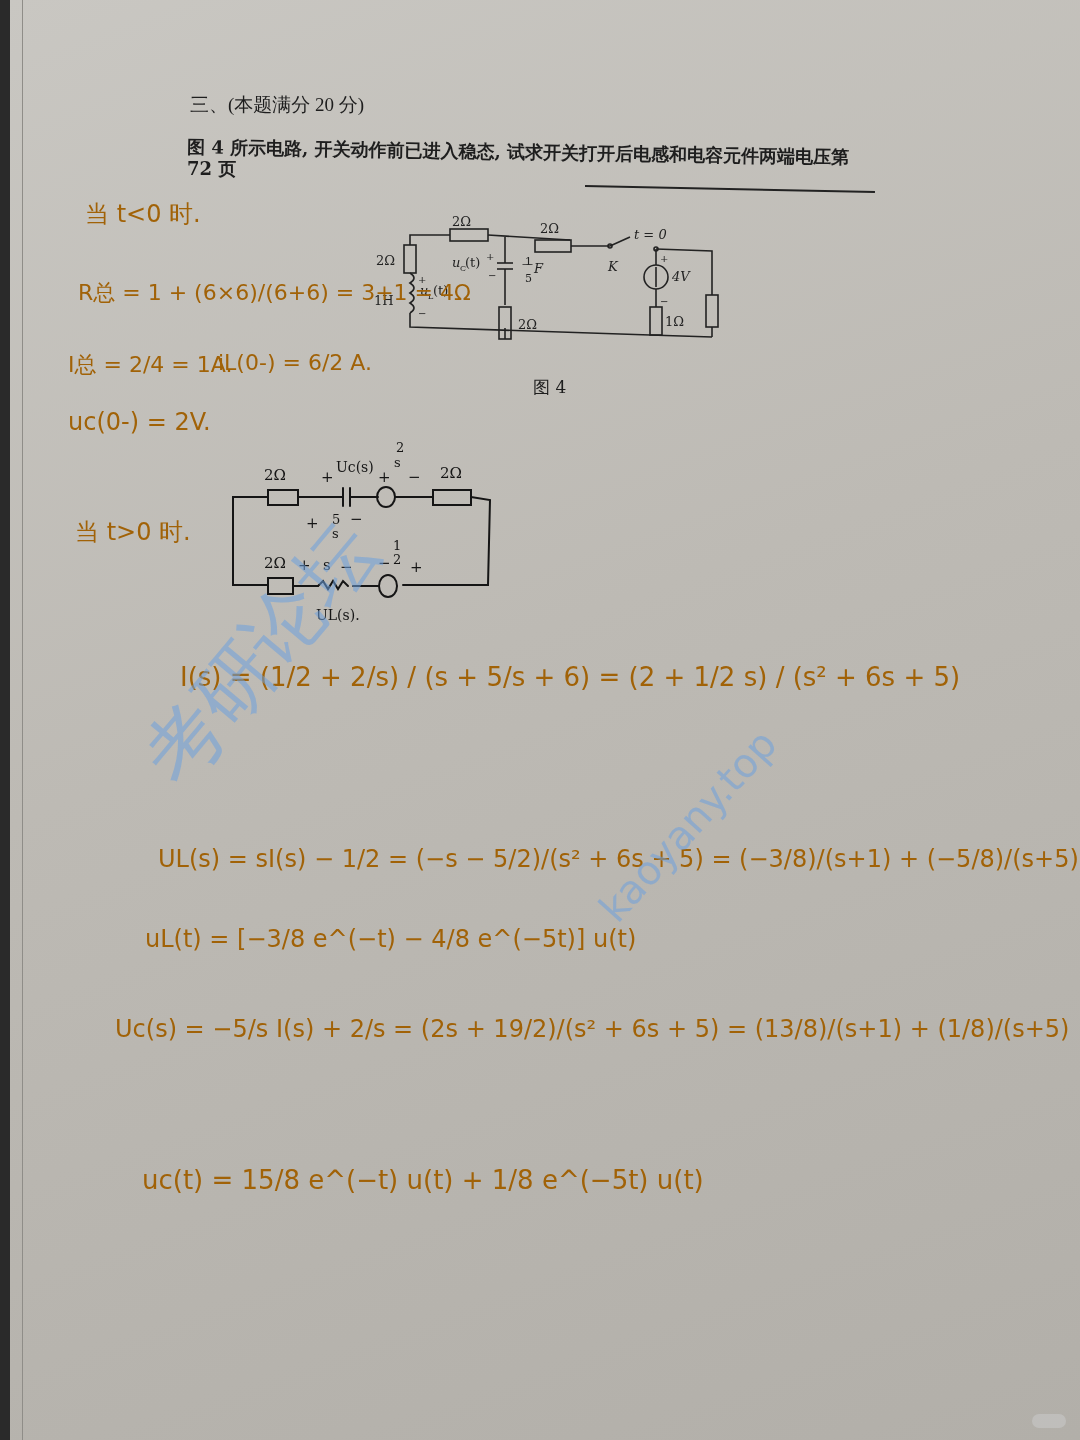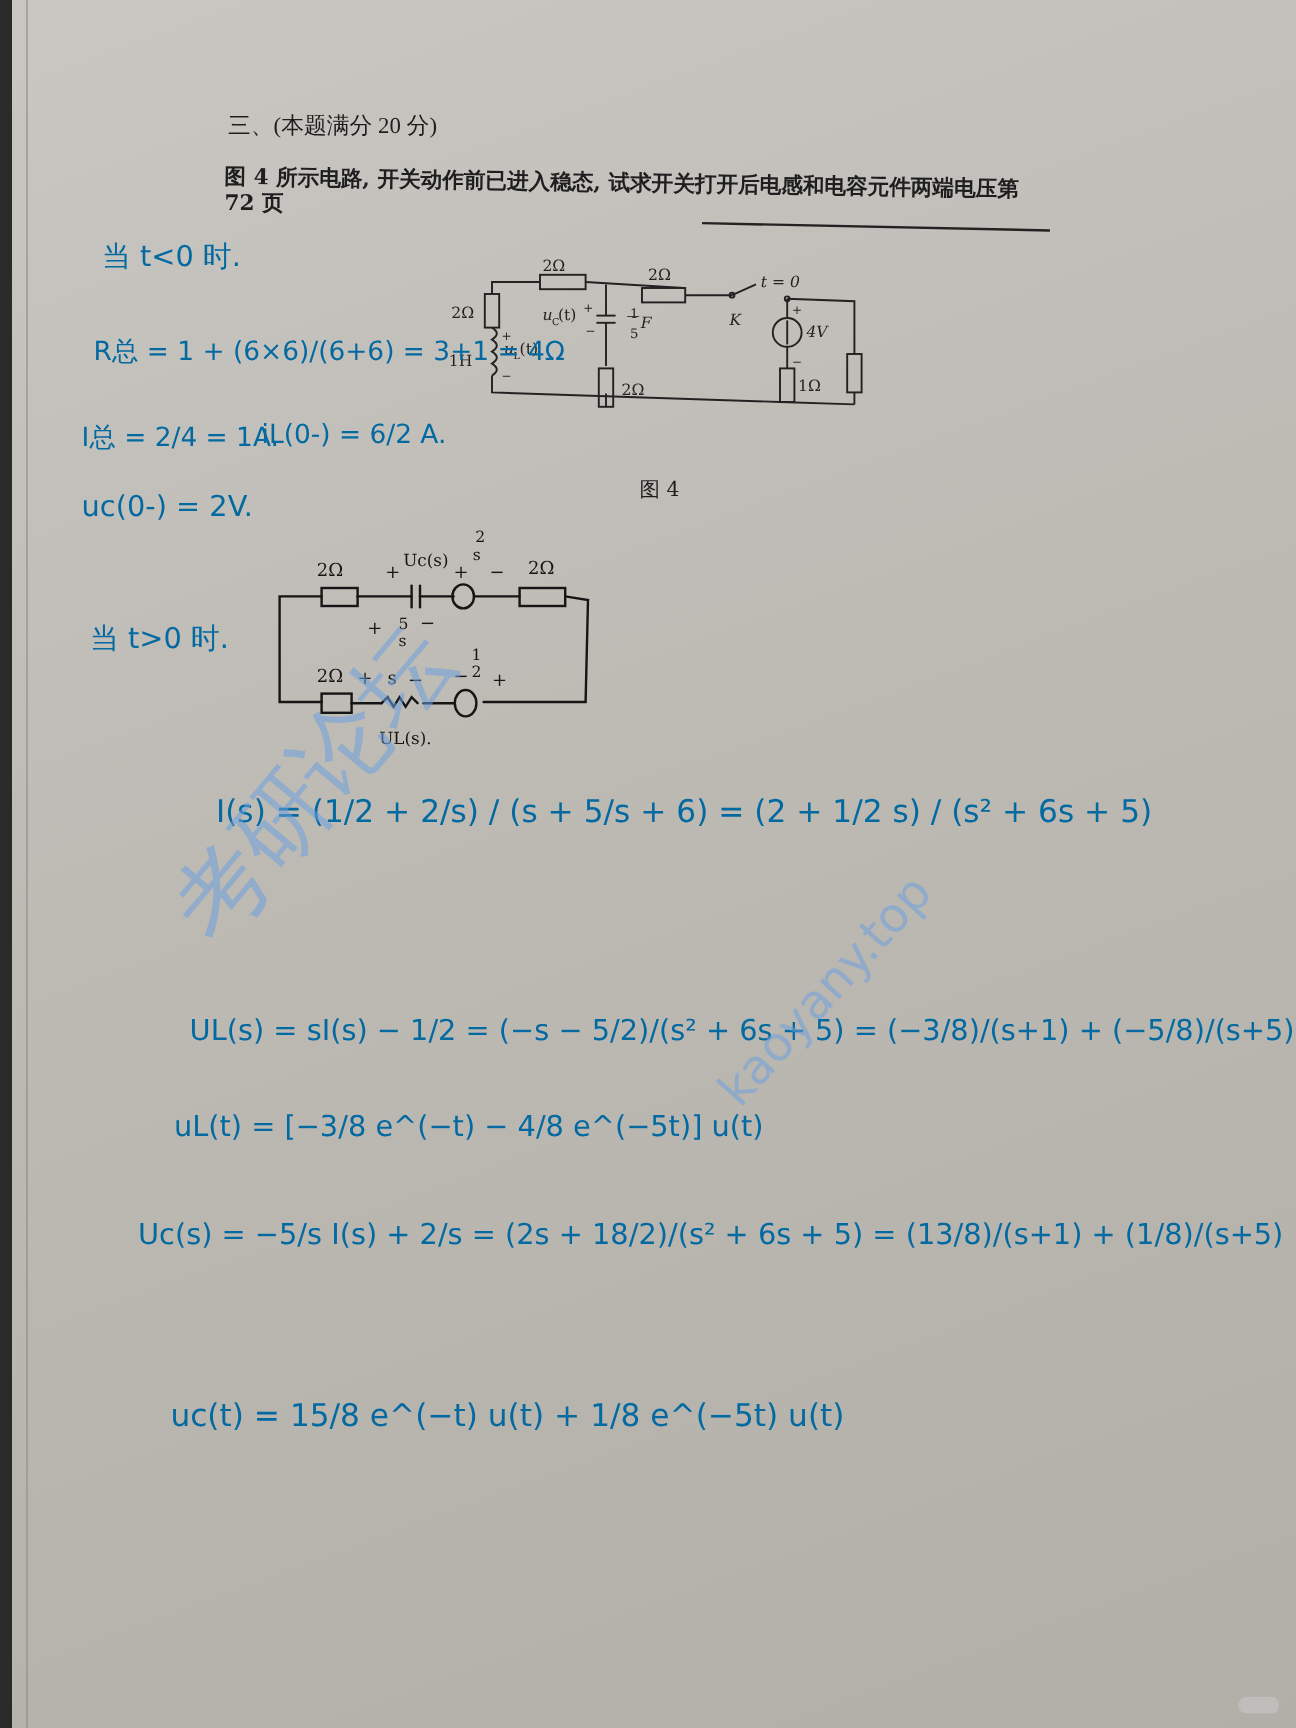--- a/index.html
+++ b/index.html
@@ -4,21 +4,21 @@
 <style>
   html, body { margin: 0; padding: 0; }
   body {
     width: 1080px; height: 1440px; position: relative; overflow: hidden;
     background: linear-gradient(160deg, #c9c7c2 0%, #bdbab4 45%, #b2afa9 100%);
     font-family: "DejaVu Serif", serif; color: #1c1c1c;
   }
   .left-edge { position: absolute; left: 0; top: 0; width: 10px; height: 1440px; background: #2a2a2a; }
   .page-fold { position: absolute; left: 22px; top: 0; width: 1px; height: 1440px; background: #8f8d88; }
   .printed { position: absolute; font-family: "DejaVu Serif", serif; color: #1e1e1e; }
-  .hw { position: absolute; font-family: "DejaVu Sans", sans-serif; color: #0369a1; white-space: nowrap; }
+  .hw { position: absolute; font-family: "DejaVu Sans", sans-serif; color: #a16207; white-space: nowrap; }
   .underline { position: absolute; height: 2px; background: #222; transform: rotate(1.2deg); }
   .watermark { position: absolute; color: rgba(110,160,220,0.55); font-family: "DejaVu Sans", sans-serif; white-space: nowrap; }
   .tag-pill { position: absolute; right: 14px; bottom: 12px; width: 34px; height: 14px; border-radius: 7px; background: rgba(200,200,200,0.6); font-size: 8px; color:#999; text-align:center; line-height:14px; }
   svg text { font-family: "DejaVu Serif", serif; }
 </style>
 </head>
 <body>
 
 <div class="left-edge"></div>
 <div class="page-fold"></div>
@@ -87,21 +87,21 @@
       <text x="238" y="56" font-style="italic">K</text>
       <text x="264" y="24" font-style="italic">t = 0</text>
       <text x="290" y="47" font-size="10">+</text>
       <text x="302" y="66" font-style="italic">4V</text>
       <text x="290" y="90" font-size="10">−</text>
       <text x="295" y="111">1Ω</text>
       <text x="350" y="100" font-size="12">6Ω</text>
     </g>
   </svg>
 </div>
-<div class="printed" style="left:533px; top:396px; font-size:17px;">图 4</div>
+<div class="printed" style="left:533px; top:376px; font-size:17px;">图 4</div>
 
 <div class="hw" style="left:85px; top:198px; font-size:24px;">当 t&lt;0 时.</div>
 <div class="hw" style="left:78px; top:278px; font-size:22px;">R总 = 1 + (6×6)/(6+6) = 3+1 = 4Ω</div>
 <div class="hw" style="left:68px; top:350px; font-size:22px;">I总 = 2/4 = 1A.</div>
 <div class="hw" style="left:218px; top:350px; font-size:22px;">iL(0-) = 6/2 A.</div>
 <div class="hw" style="left:68px; top:408px; font-size:24px;">uc(0-) = 2V.</div>
 
 <div class="hw" style="left:75px; top:516px; font-size:24px;">当 t&gt;0 时.</div>
 
 <div style="position:absolute; left:228px; top:440px; width:270px; height:190px;">
@@ -152,20 +152,20 @@
 <div class="hw" style="left:180px; top:662px; font-size:26px;">
   <span>I(s) = (1/2 + 2/s) / (s + 5/s + 6) = (2 + 1/2 s) / (s² + 6s + 5)</span>
 </div>
 
 <div class="hw" style="left:158px; top:845px; font-size:24px;">
   <span>UL(s) = sI(s) − 1/2 = (−s − 5/2)/(s² + 6s + 5) = (−3/8)/(s+1) + (−5/8)/(s+5)   Re(s) &gt; −1</span>
 </div>
 
 <div class="hw" style="left:145px; top:925px; font-size:24px;">uL(t) = [−3/8 e^(−t) − 4/8 e^(−5t)] u(t)</div>
 
-<div class="hw" style="left:115px; top:1015px; font-size:24px;">Uc(s) = −5/s I(s) + 2/s = (2s + 18/2)/(s² + 6s + 5) = (13/8)/(s+1) + (1/8)/(s+5)</div>
+<div class="hw" style="left:115px; top:1015px; font-size:24px;">Uc(s) = −5/s I(s) + 2/s = (2s + 19/2)/(s² + 6s + 5) = (13/8)/(s+1) + (1/8)/(s+5)</div>
 
 <div class="hw" style="left:142px; top:1165px; font-size:26px;text-align:center;">uc(t) = 15/8 e^(−t) u(t) + 1/8 e^(−5t) u(t)</div>
 
 <div class="watermark" style="left:120px; top:740px; font-size:78px; transform: rotate(-50deg); transform-origin:left top;">考研论坛</div>
 <div class="watermark" style="left:590px; top:900px; font-size:40px; transform: rotate(-48deg); transform-origin:left top;">kaoyany.top</div>
 
 <div class="tag-pill"></div>
 
 </body></html>

